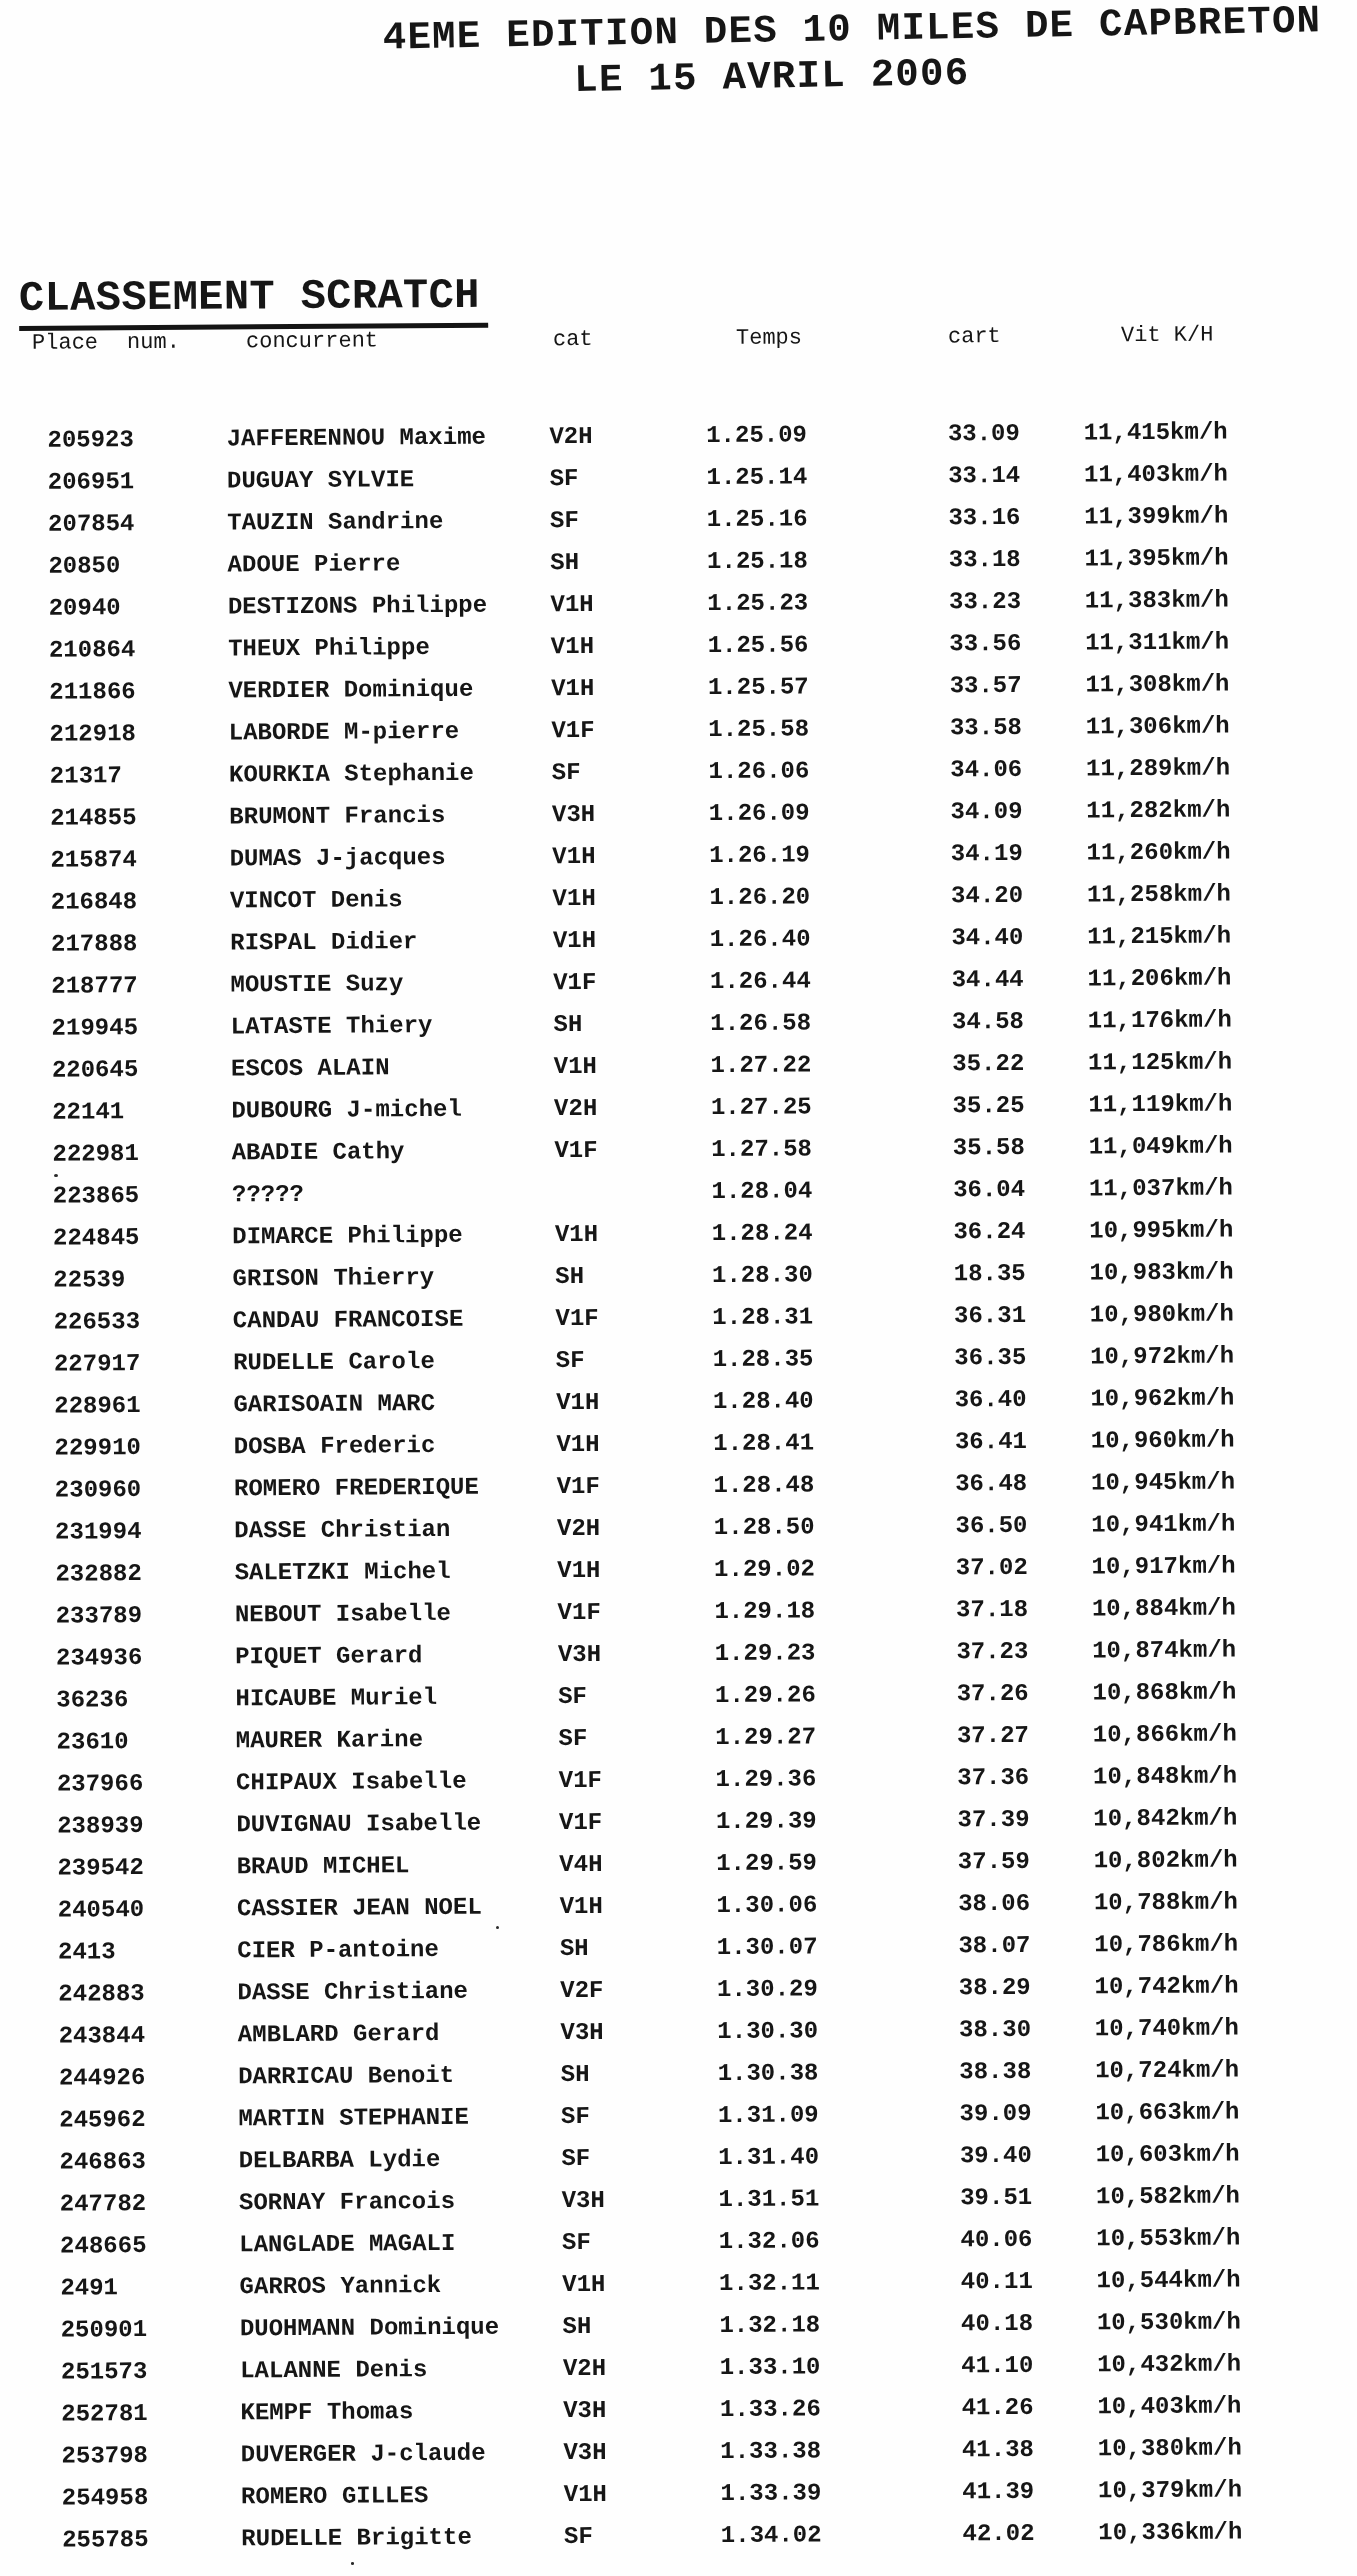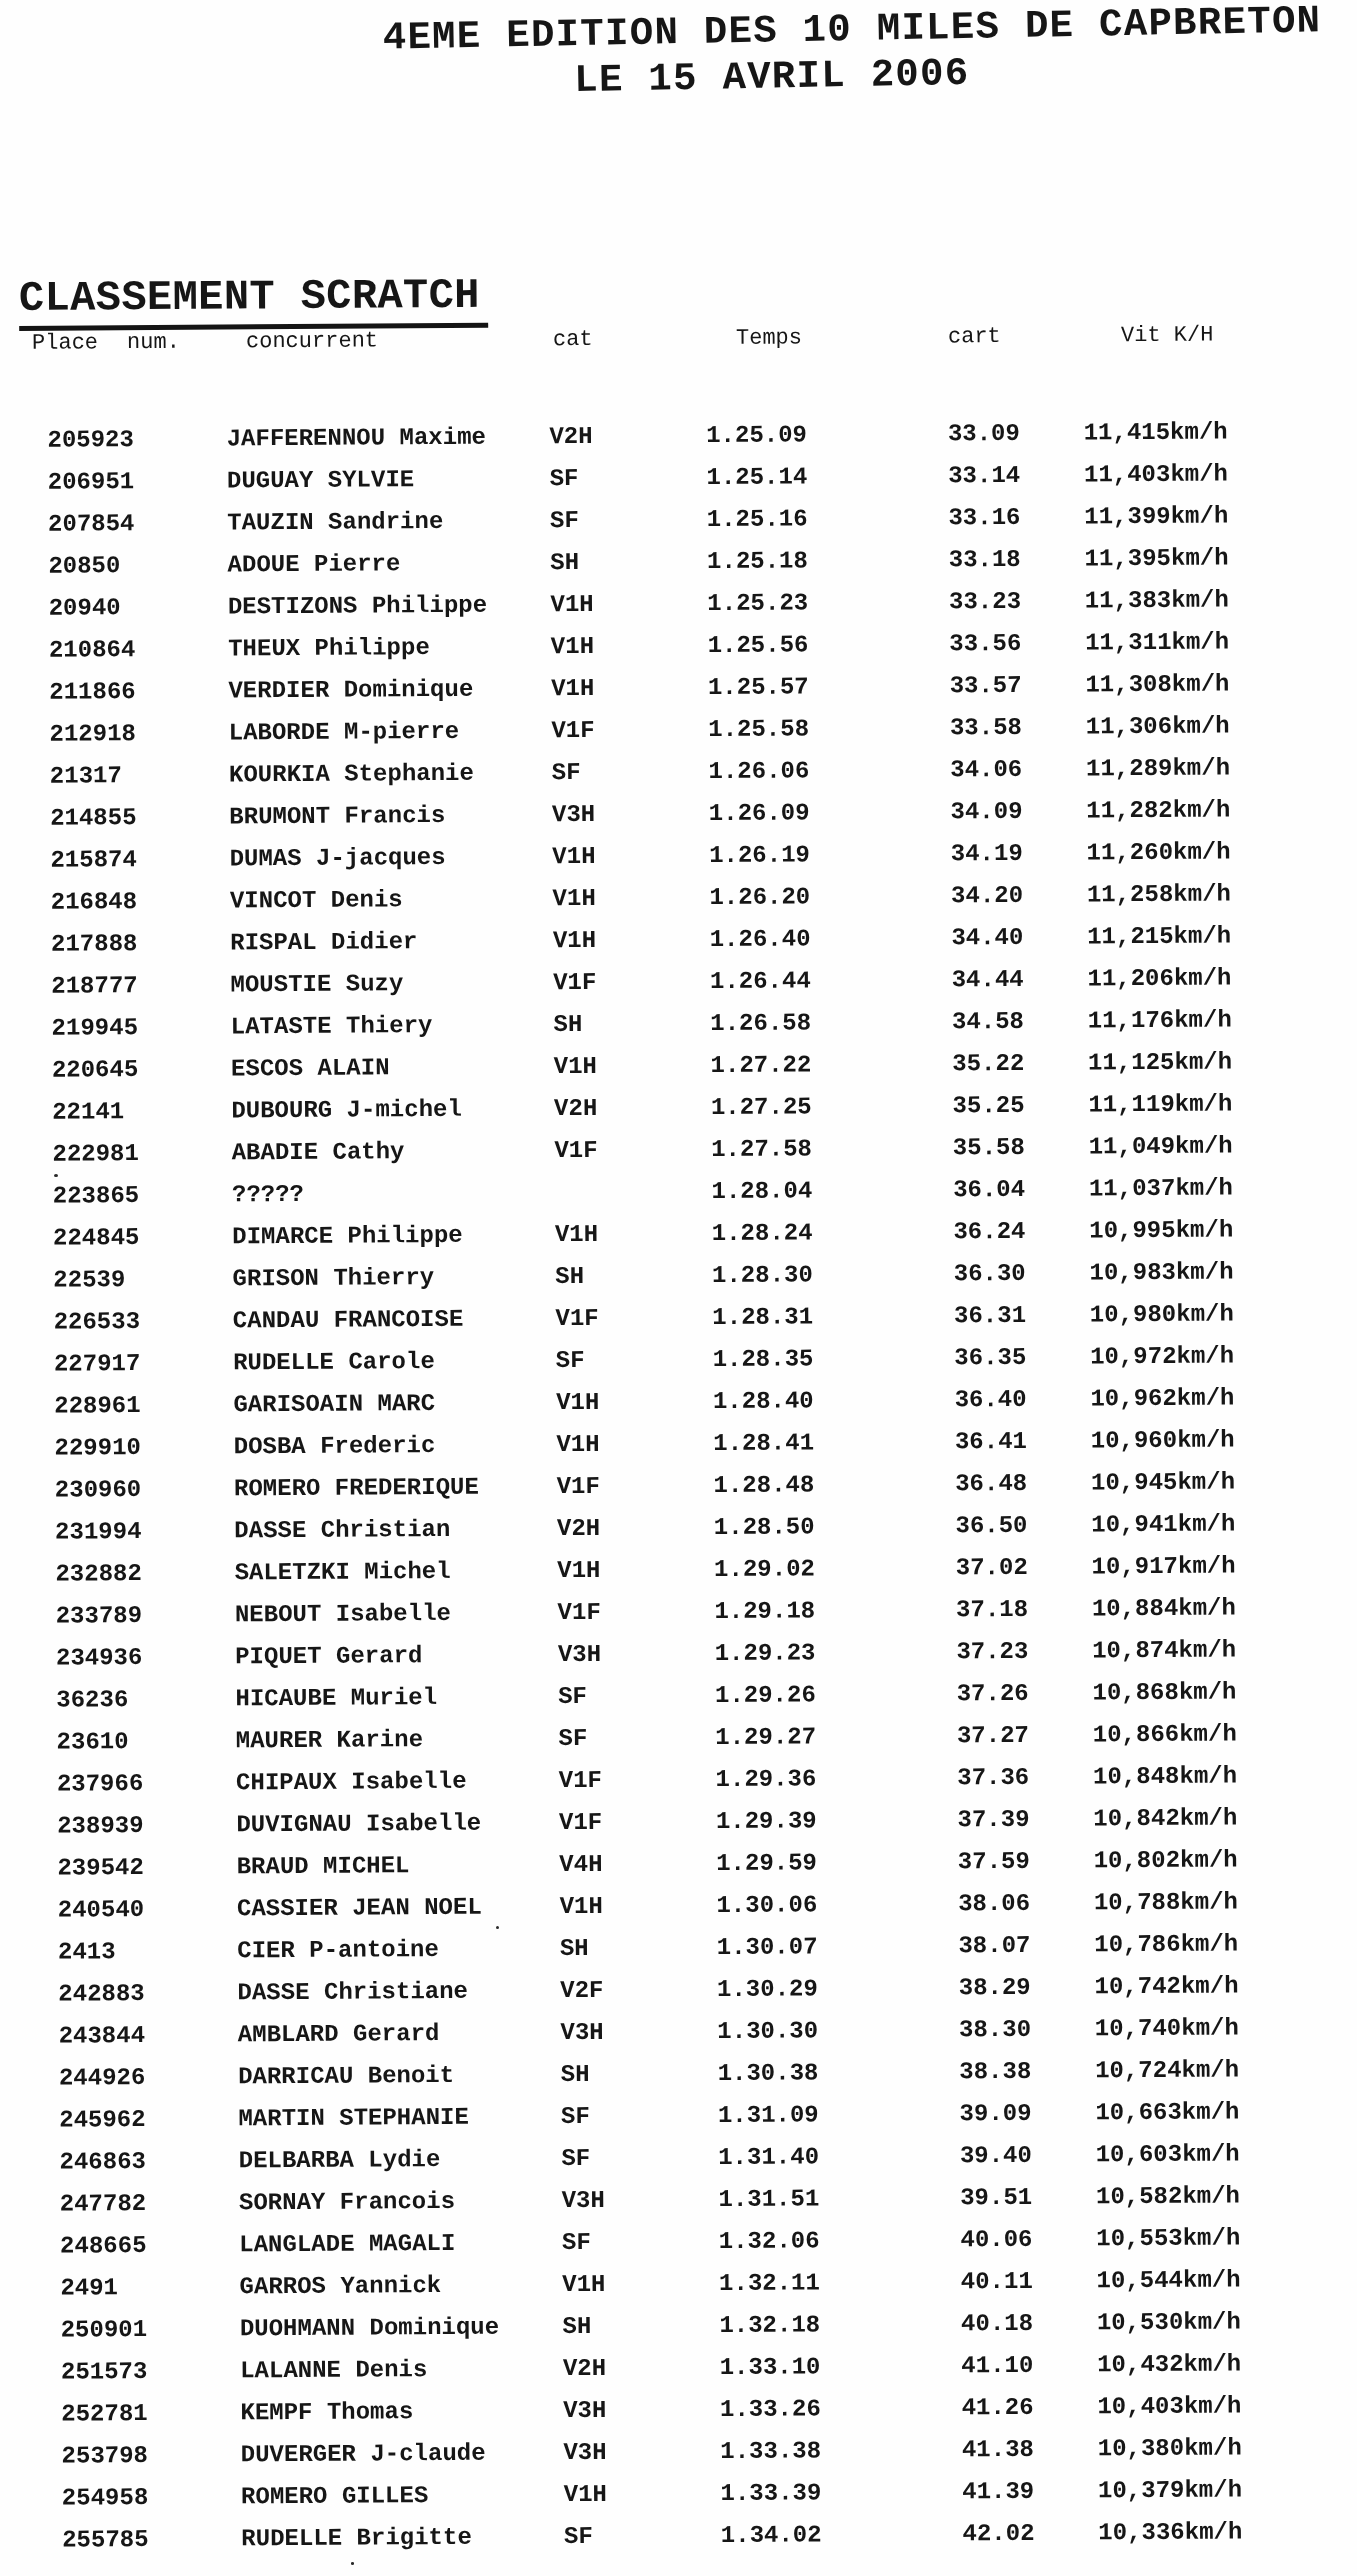--- a/index.html
+++ b/index.html
@@ -280,21 +280,21 @@
       <span class="c c4">1.28.24</span>
       <span class="c c5">36.24</span>
       <span class="c c6">10,995km/h</span>
     </div>
       <div class="row">
       <span class="c c0">225</span>
       <span class="c c1">39</span>
       <span class="c c2">GRISON Thierry</span>
       <span class="c c3">SH</span>
       <span class="c c4">1.28.30</span>
-      <span class="c c5">36.30</span>
+      <span class="c c5">18.35</span>
       <span class="c c6">10,983km/h</span>
     </div>
       <div class="row">
       <span class="c c0">226</span>
       <span class="c c1">533</span>
       <span class="c c2">CANDAU FRANCOISE</span>
       <span class="c c3">V1F</span>
       <span class="c c4">1.28.31</span>
       <span class="c c5">36.31</span>
       <span class="c c6">10,980km/h</span>

